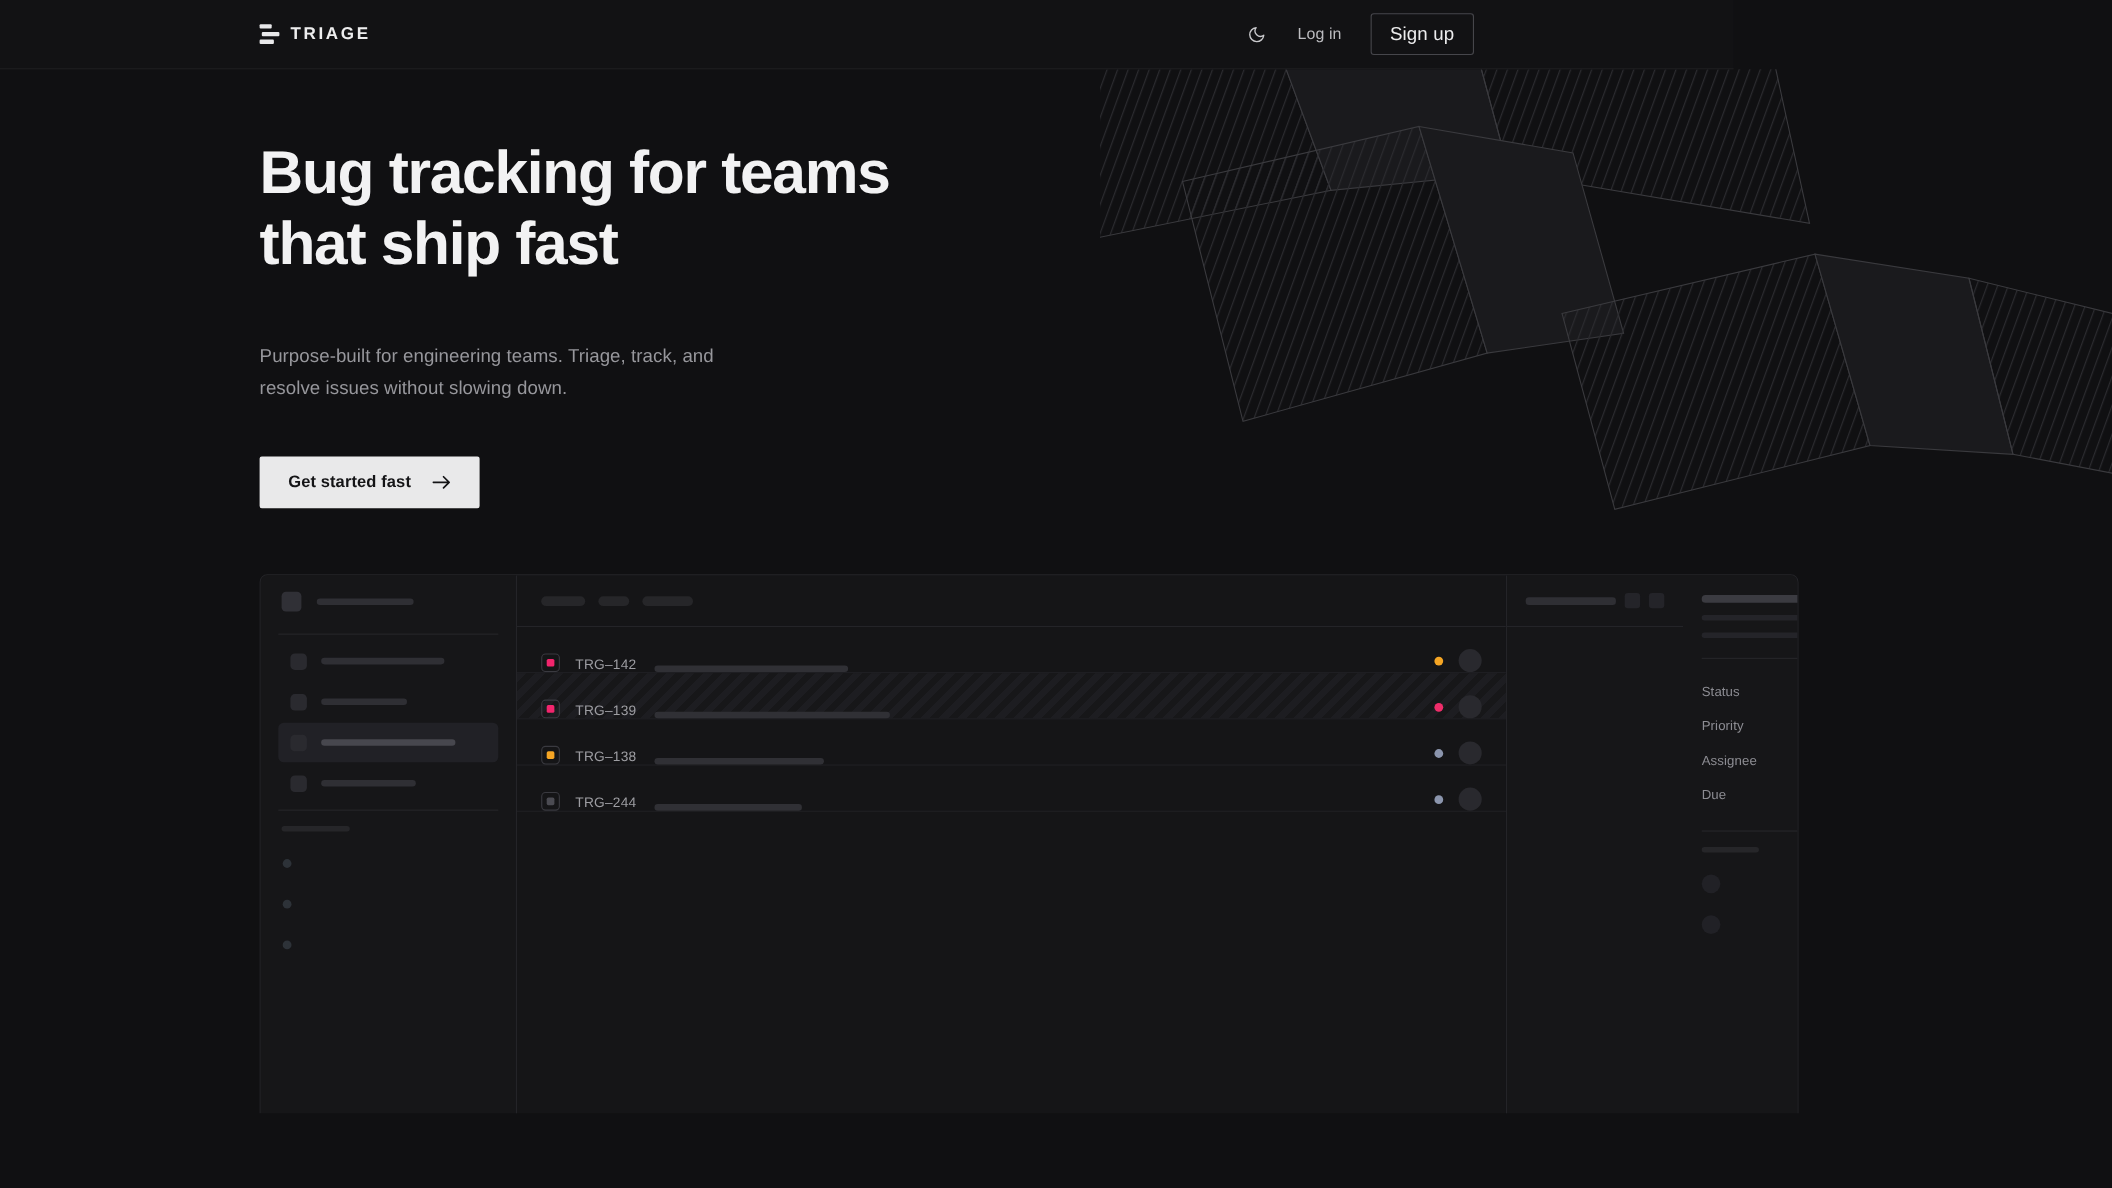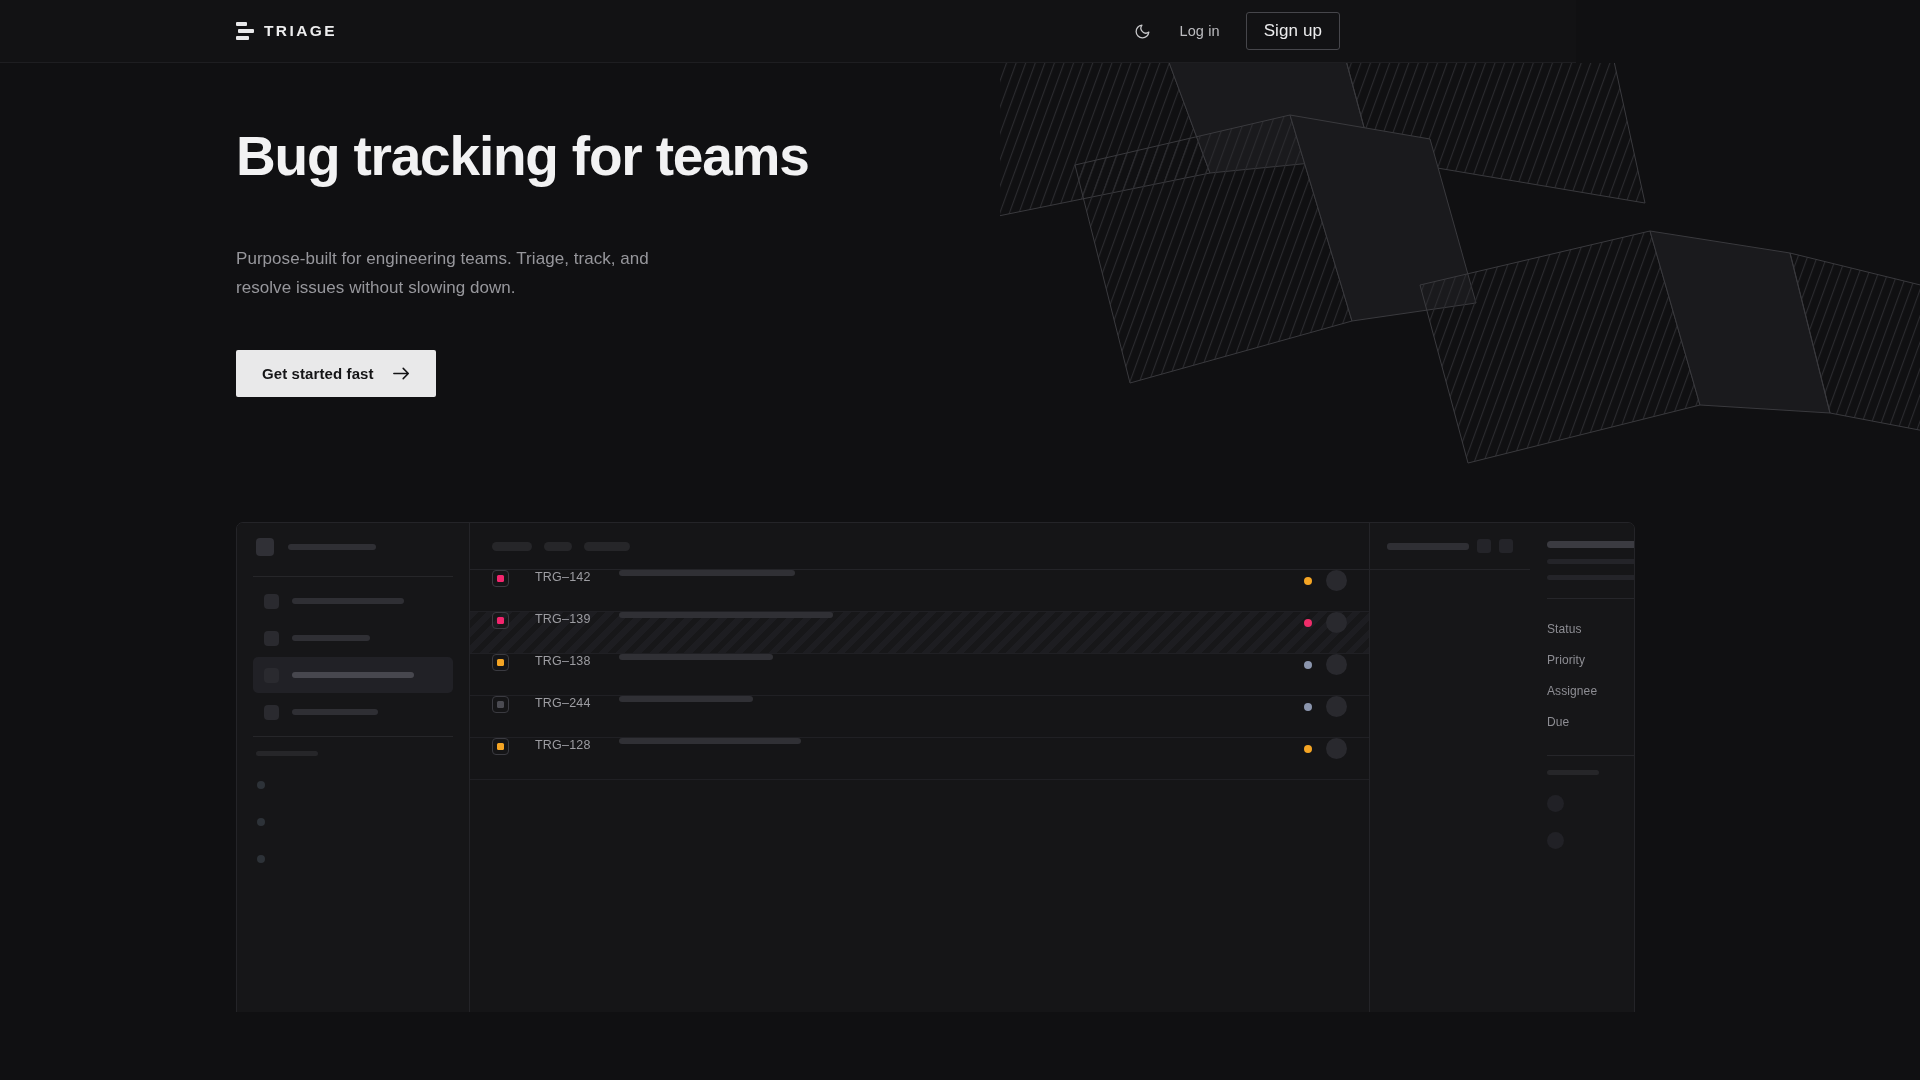--- a/index.html
+++ b/index.html
@@ -97,21 +97,21 @@
   .sb-dot-row{height:37px;display:flex;align-items:center;padding-left:4px;cursor:pointer;}
   .dot-sm{width:8px;height:8px;border-radius:50%;background:#2d3238;}
 
   .mock-list{flex:1 1 auto;display:flex;flex-direction:column;min-width:0;}
   .list-toolbar{
     height:47px;border-bottom:1px solid #242428;display:flex;align-items:center;
     gap:12px;padding:0 22px;
   }
   .pill{height:9px;border-radius:5px;background:#262629;}
   .row{
-    height:42px;display:flex;align-items:flex-start;gap:12px;
+    height:42px;display:flex;align-items:flex-end;gap:0;
     border-bottom:1px solid #202024;padding:0 22px;cursor:pointer;position:relative;
   }
   .row.hatched{
     background:repeating-linear-gradient(135deg,#1d1d21 0 6px,#171719 6px 12px);
   }
   .kind{
     width:17px;height:17px;flex:0 0 17px;border-radius:4px;
     border:1px solid #3a3a40;display:flex;align-items:center;justify-content:center;
   }
   .kind i{width:7px;height:7px;border-radius:1.5px;display:block;}
@@ -193,20 +193,21 @@
       <path d="M430 86 L 700 152 L 726 300 L 476 250 Z" opacity="0"></path>
       <path d="M420 232 L 650 178 L 700 352 L 468 410 Z"></path>
       <path d="M650 178 L 790 200 L 830 360 L 700 352 Z" fill="#1a1a1d"></path>
       <path d="M790 200 L 1010 254 L 1040 400 L 830 360 Z"></path>
     </g>
   </svg>
 
   <div class="hero-copy">
     <h1 class="headline">
       <span>Bug tracking for teams</span><br>
+      <span>that ship fast</span>
     </h1>
     <p class="sub">Purpose-built for engineering teams. Triage, track, and resolve issues without slowing down.</p>
     <button class="cta">
       <span>Get started fast</span>
       <svg width="17" height="13" viewBox="0 0 20 14" fill="none" stroke="#141416" stroke-width="1.8" stroke-linecap="round" stroke-linejoin="round">
         <path d="M1 7h17M12 1l6 6-6 6"></path>
       </svg>
     </button>
   </div>
 
@@ -292,31 +293,20 @@
             </span>
           </div>
           <div class="row">
             <span class="kind">
               <i style="background:#4b4b52"></i>
             </span>
             <span class="row-id">TRG–244</span>
             <span class="row-title" style="width:134px"></span>
             <span class="row-right">
               <span class="status-dot" style="background:#8b95ad"></span>
-              <span class="avatar"></span>
-            </span>
-          </div>
-          <div class="row">
-            <span class="kind">
-              <i style="background:#f5a524"></i>
-            </span>
-            <span class="row-id">TRG–128</span>
-            <span class="row-title" style="width:182px"></span>
-            <span class="row-right">
-              <span class="status-dot" style="background:#f5a524"></span>
               <span class="avatar"></span>
             </span>
           </div>
         </div>
     </main>
 
     <aside class="mock-detail">
       <div class="dt-head">
         <span class="bar" style="width:82px;height:7px"></span>
         <span class="dt-icons" id="dt-icons">

